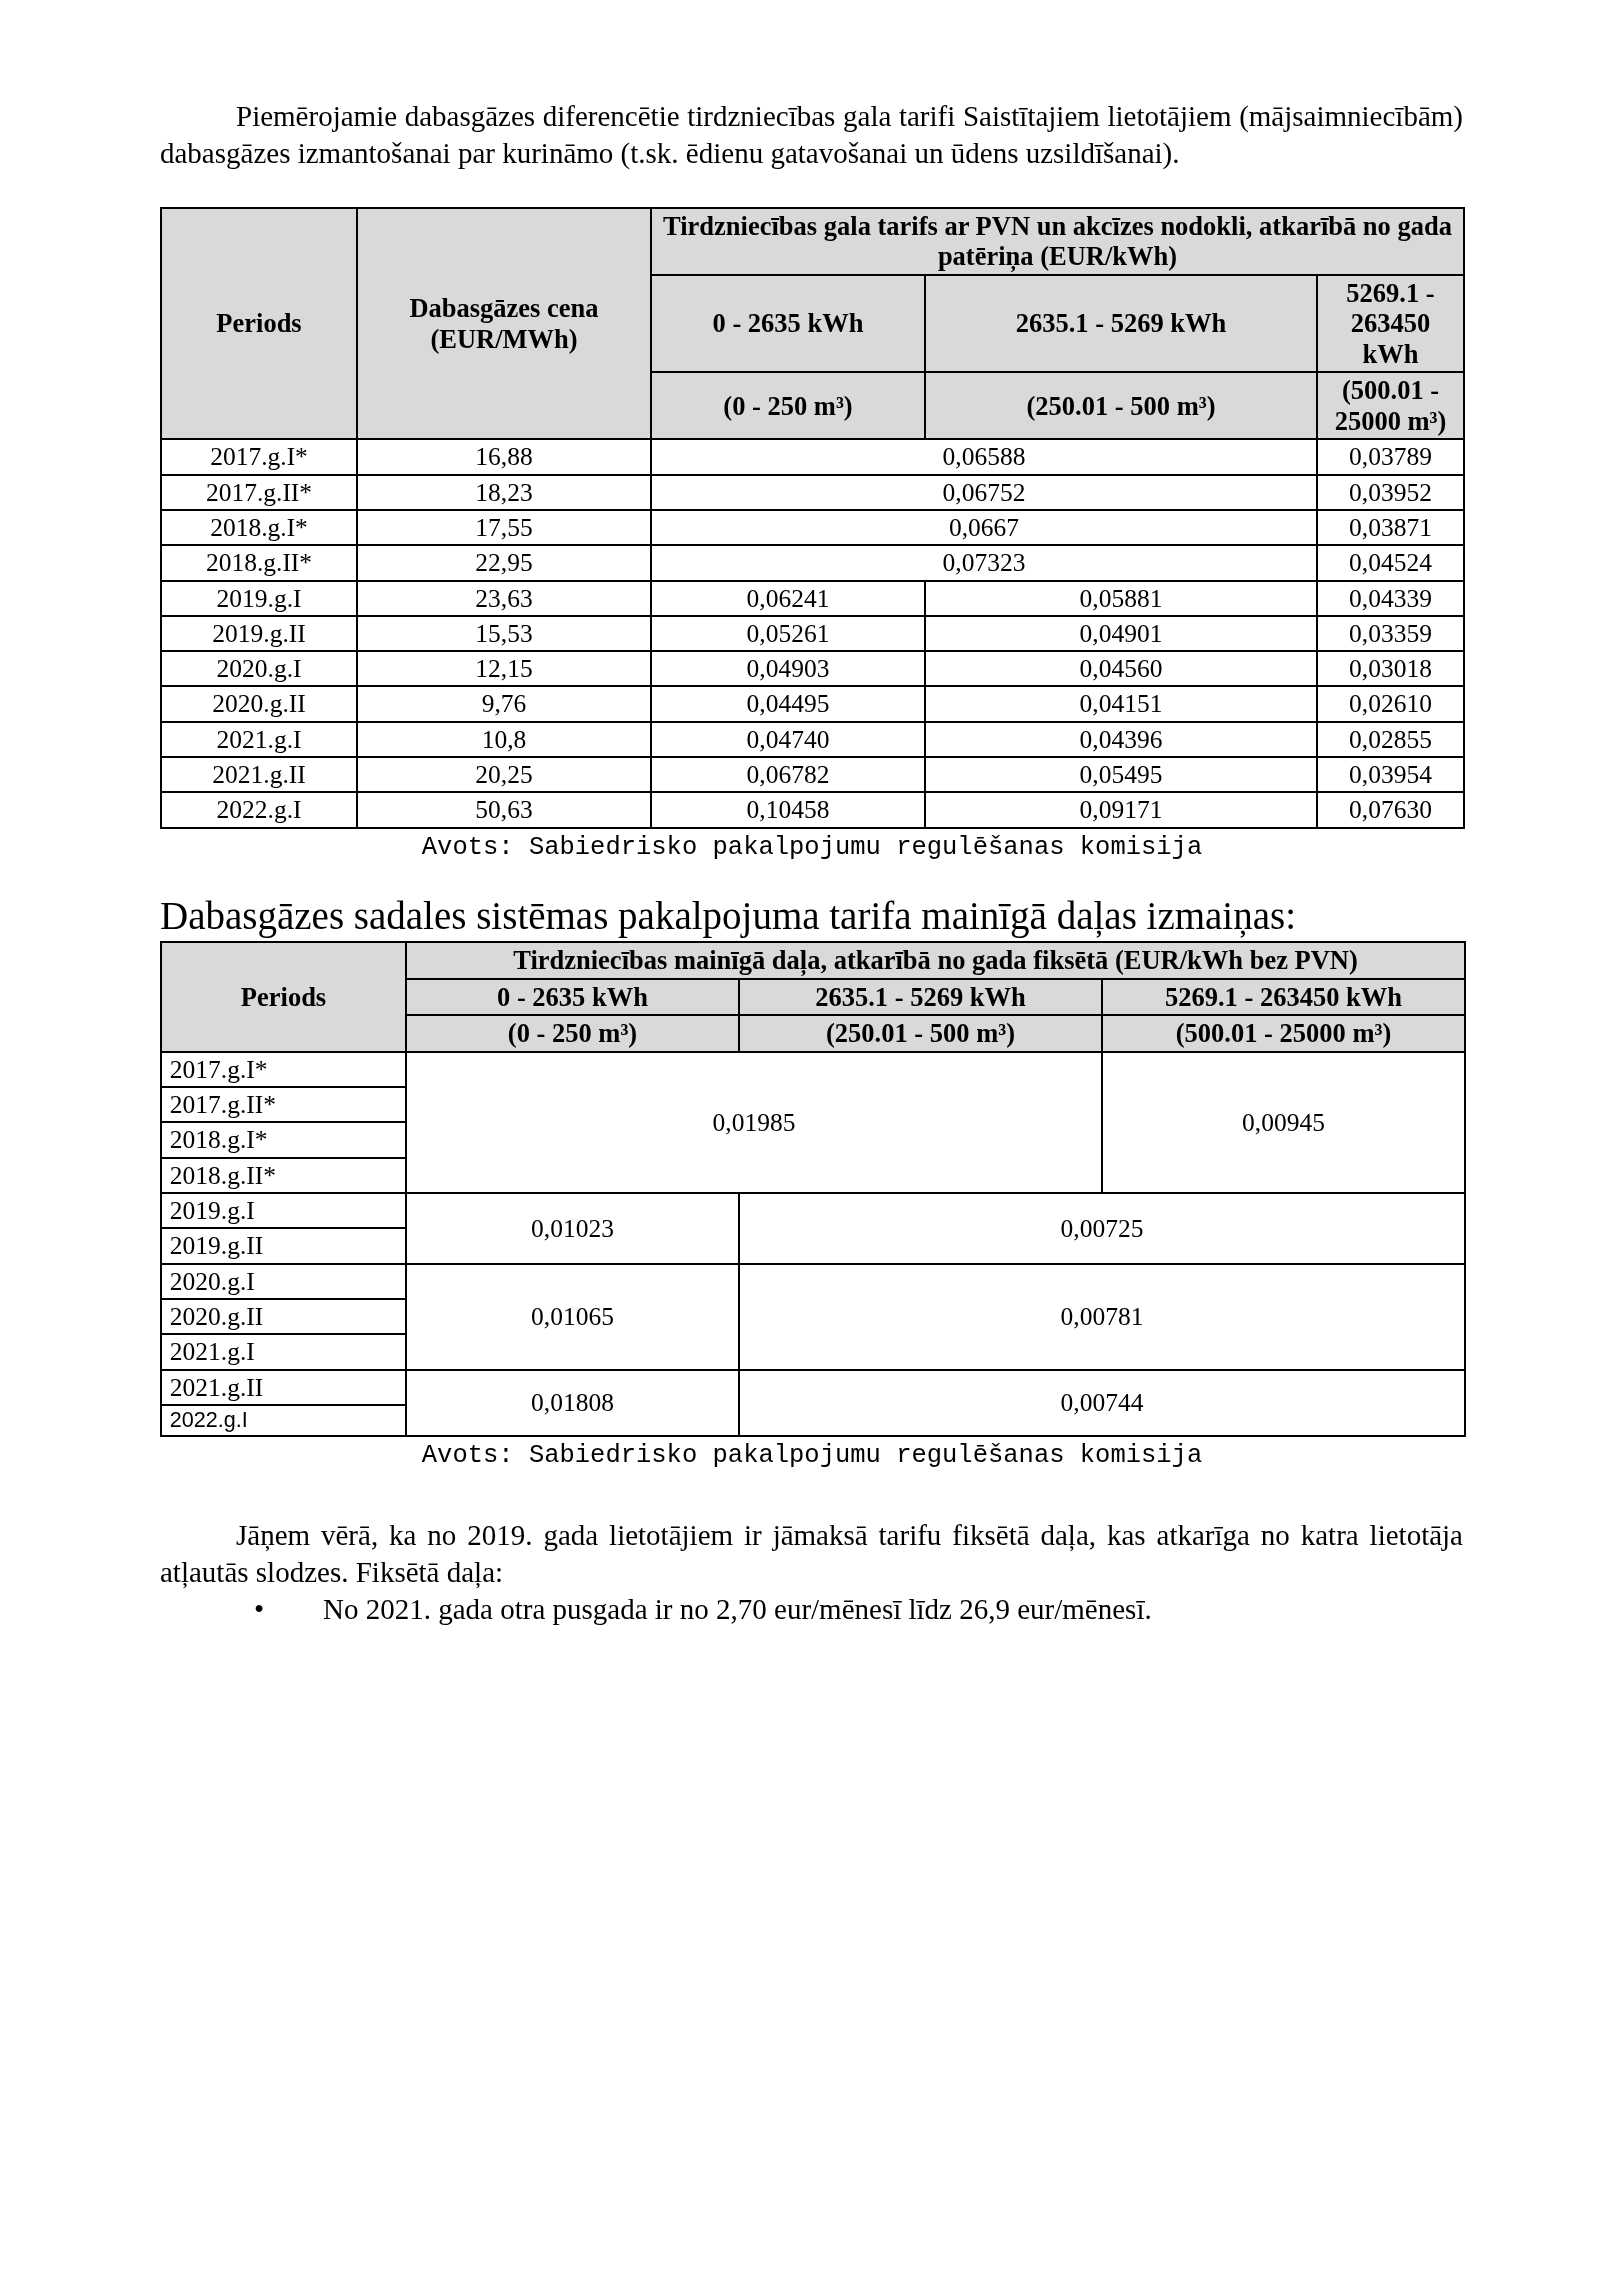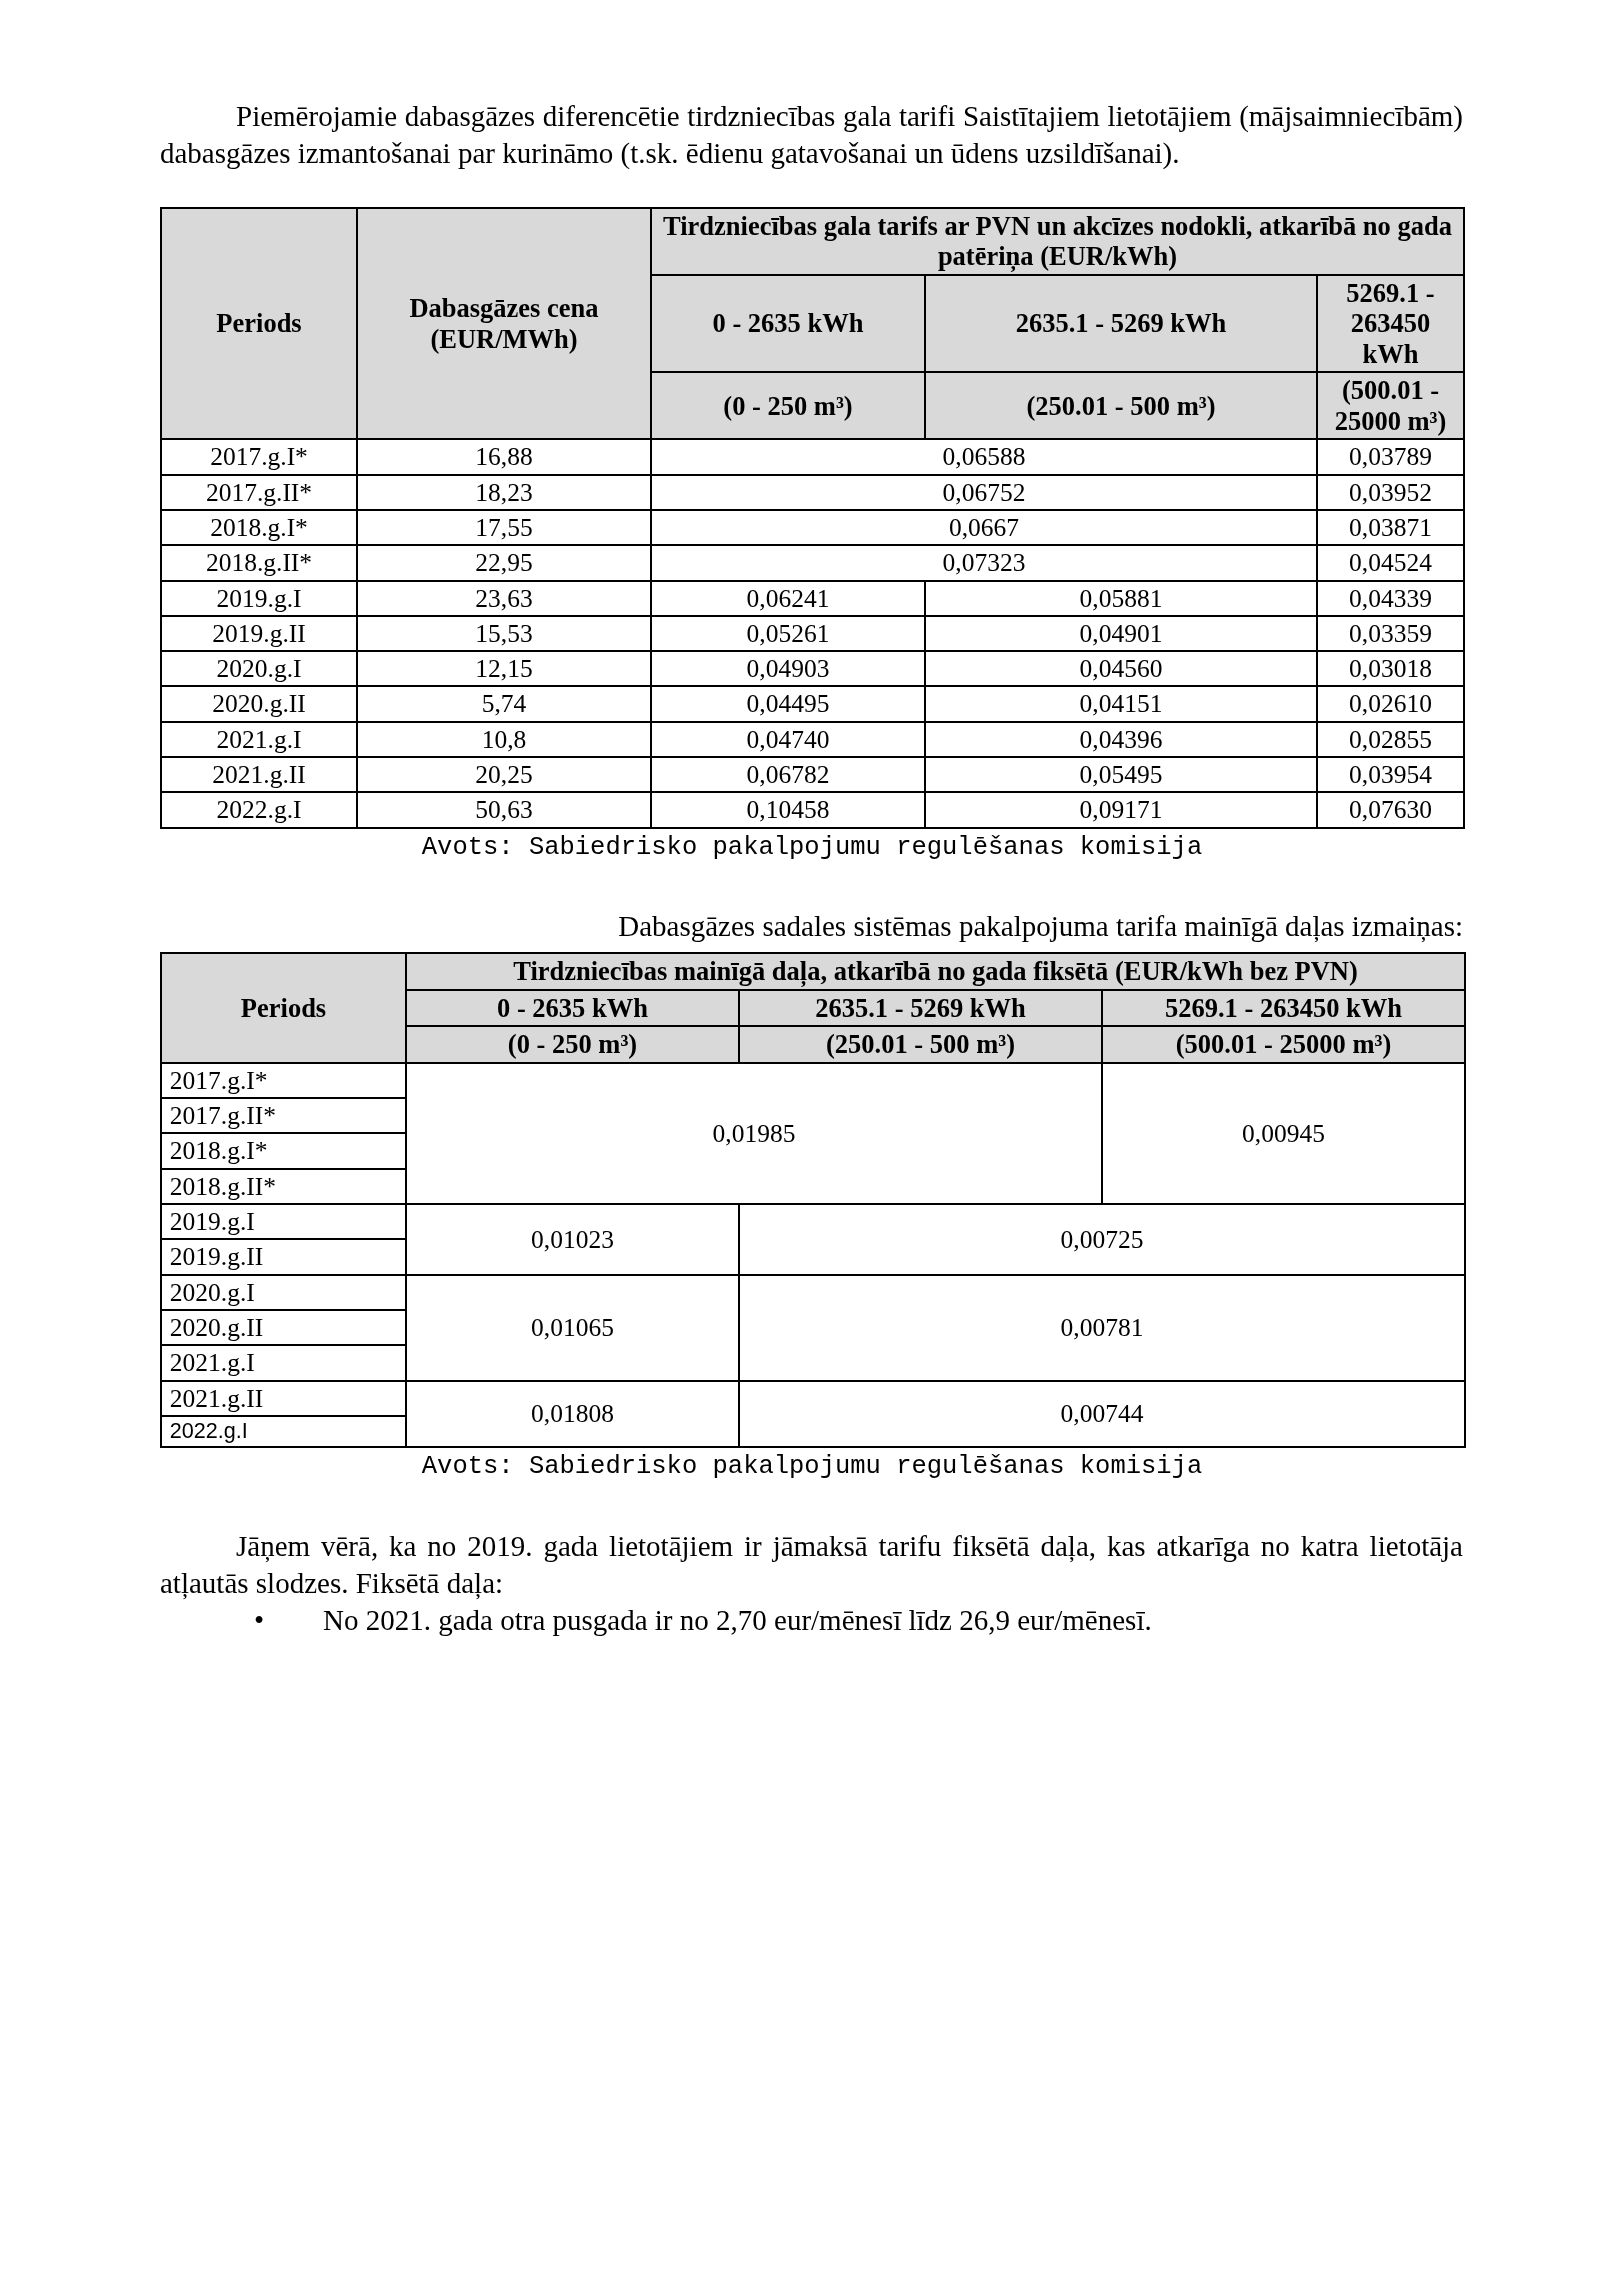--- a/index.html
+++ b/index.html
@@ -53,24 +53,24 @@
   }
   .caption {
     width: 1304px;
     text-align: center;
     font-size: 25.5px;
     margin-top: 3.9px;
     font-family: Liberation Mono, monospace;
   }
   .mid-par { margin-top: 33px; }
   .t2-heading {
-    margin-top: 46px;
-    font-size: 29px;
+    margin-top: 35px;
+    font-size: 39px;
     line-height: 37px;
-    text-align: right;
+    text-align: left;
     text-indent: 0;
   }
   .closing-par {
     margin-top: 47px;
     text-align: left;
   }
   p.bullet-par {
     font-size: 29px;
     line-height: 37px;
     text-align: left;
@@ -156,21 +156,21 @@
         </tr>
         <tr>
           <td>2020.g.I</td>
           <td>12,15</td>
           <td>0,04903</td>
           <td>0,04560</td>
           <td>0,03018</td>
         </tr>
         <tr>
           <td>2020.g.II</td>
-          <td>5,74</td>
+          <td>9,76</td>
           <td>0,04495</td>
           <td>0,04151</td>
           <td>0,02610</td>
         </tr>
         <tr>
           <td>2021.g.I</td>
           <td>10,8</td>
           <td>0,04740</td>
           <td>0,04396</td>
           <td>0,02855</td>

